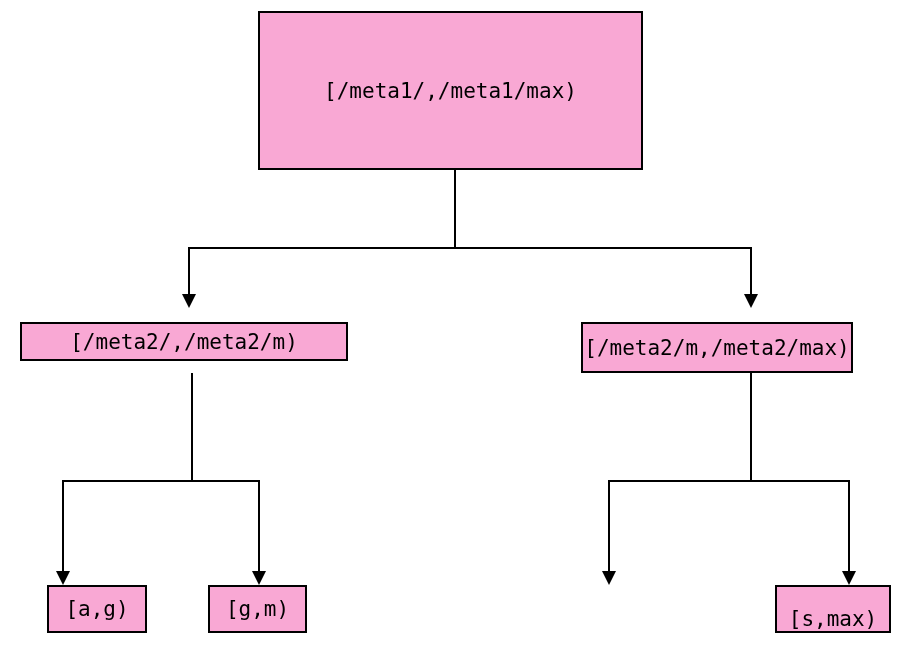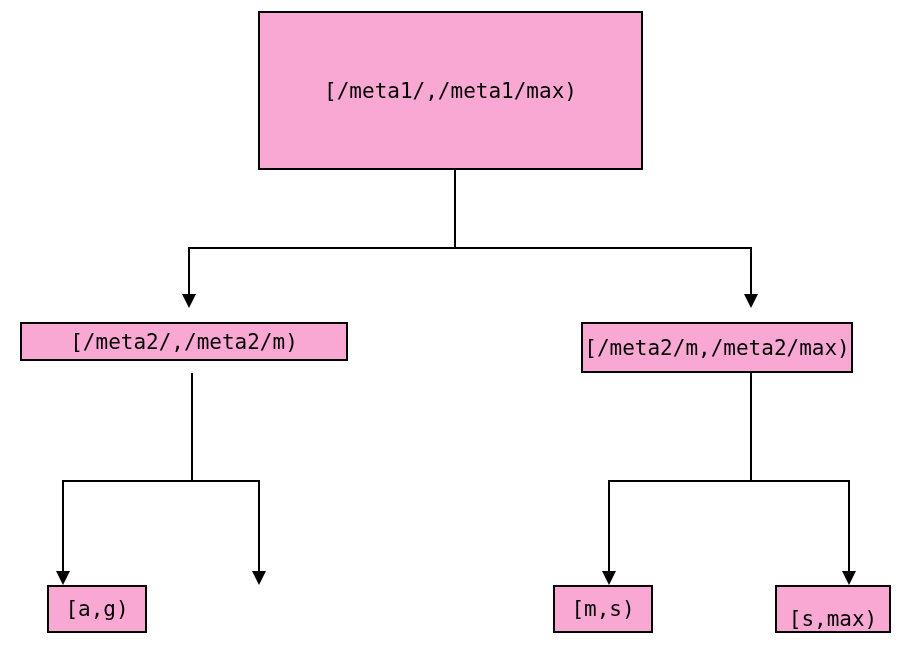--- a/index.html
+++ b/index.html
@@ -101,22 +101,22 @@
   <div class="edge-v" style="left:608px; top:480px; height:91px;"></div>
   <div class="arrow-head" style="left:602px; top:571px;"></div>
 
   <div class="edge-v" style="left:848px; top:480px; height:91px;"></div>
   <div class="arrow-head" style="left:842px; top:571px;"></div>
 
   <div class="node-box node-leaf" style="left:8px; top:585px; width:100px; height:48px;margin-left:39px;">
     <span class="node-label">[a,g)</span>
   </div>
 
+  <div class="node-box node-leaf" style="left:208px; top:585px; width:99px; height:48px;">
+    <span class="node-label">[g,m)</span>
+  </div>
 
-  <div class="node-box node-leaf" style="left:553px; top:585px; width:100px; height:48px;">
-    <span class="node-label">[m,s)</span>
-  </div>
 
   <div class="node-box node-leaf" style="left:775px; top:585px; width:116px; height:48px;align-items:flex-end;">
     <span class="node-label">[s,max)</span>
   </div>
 
 </div>
 
 </body></html>

